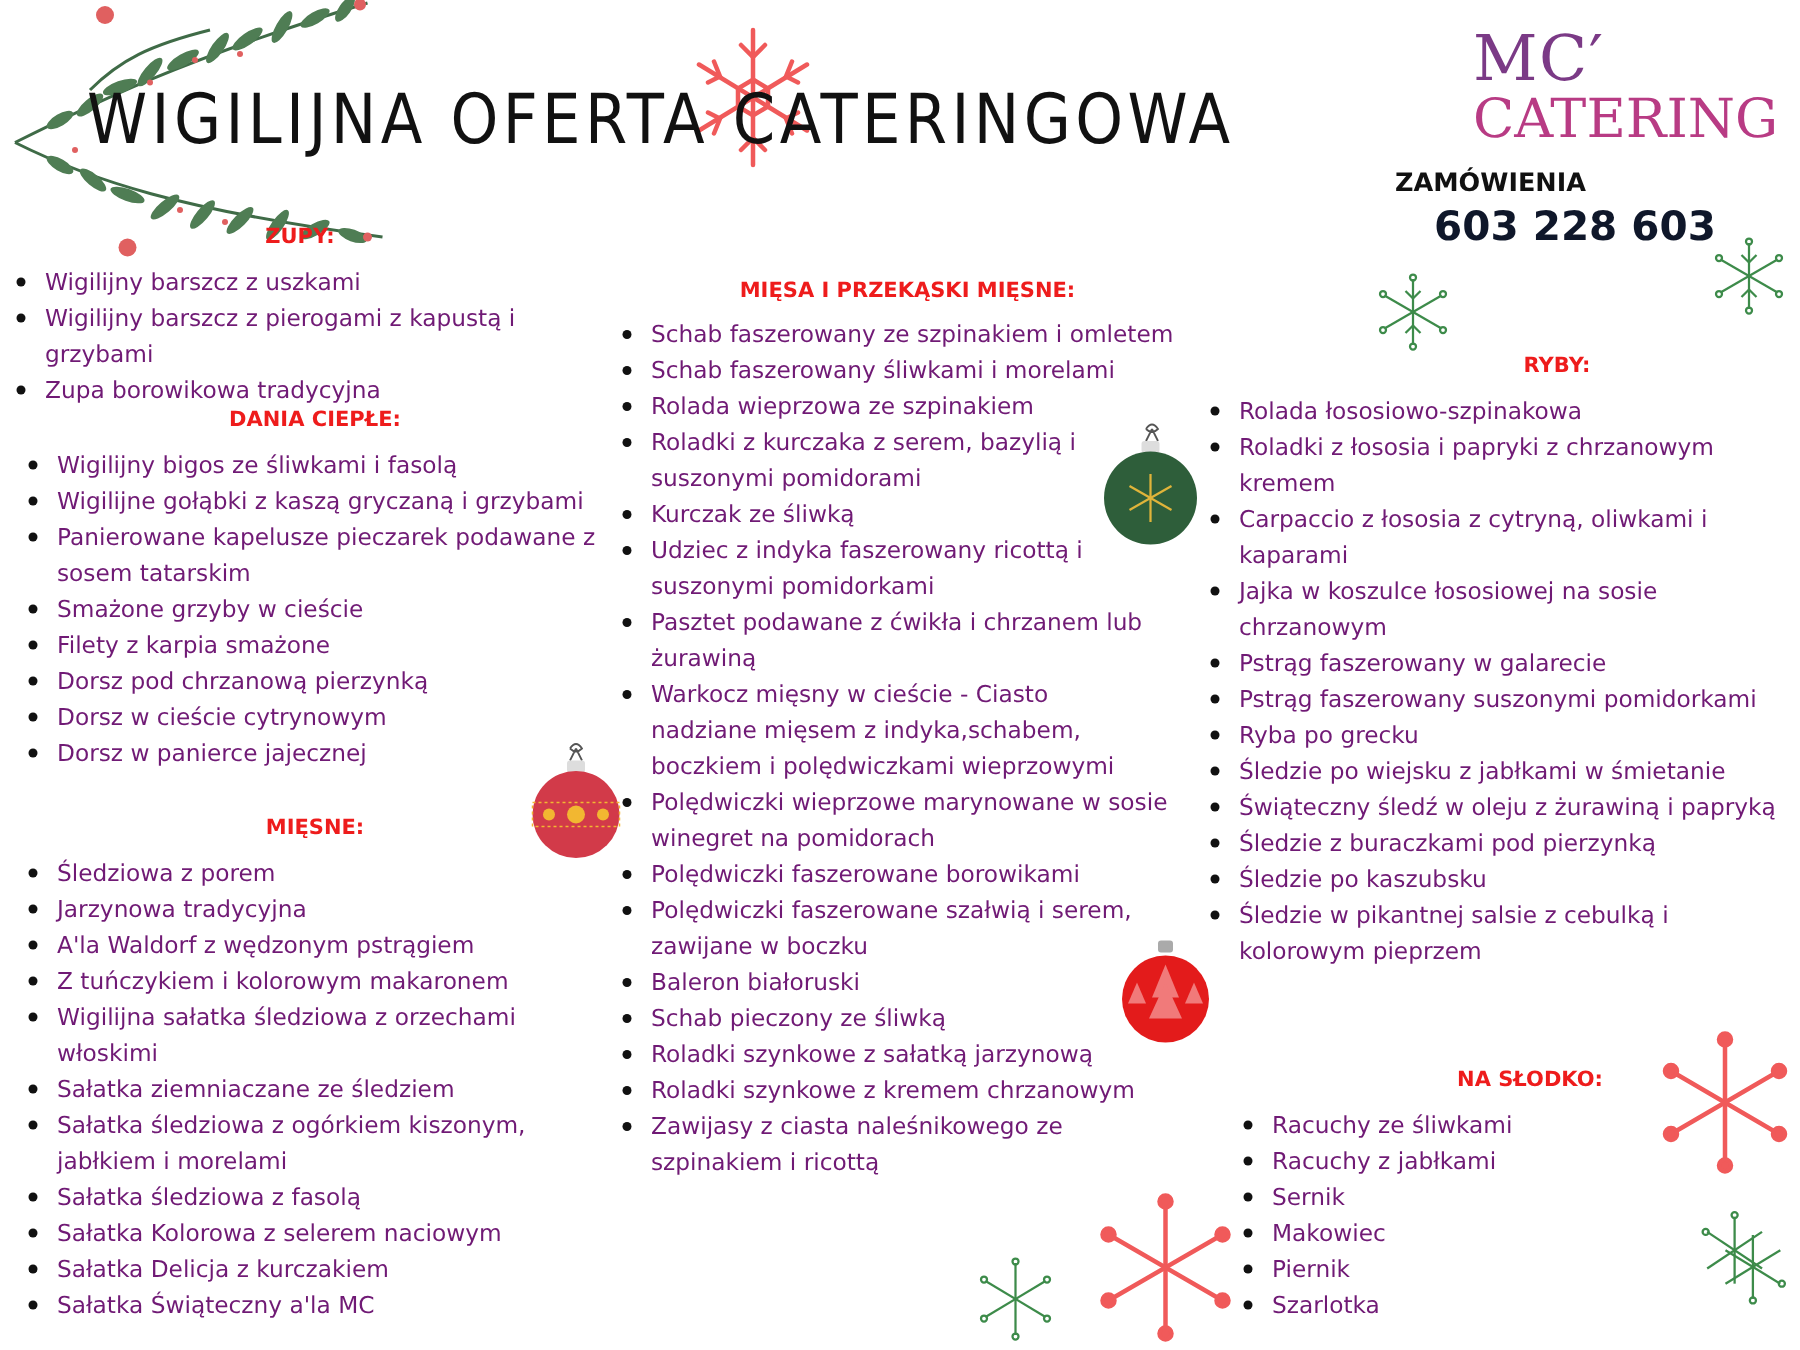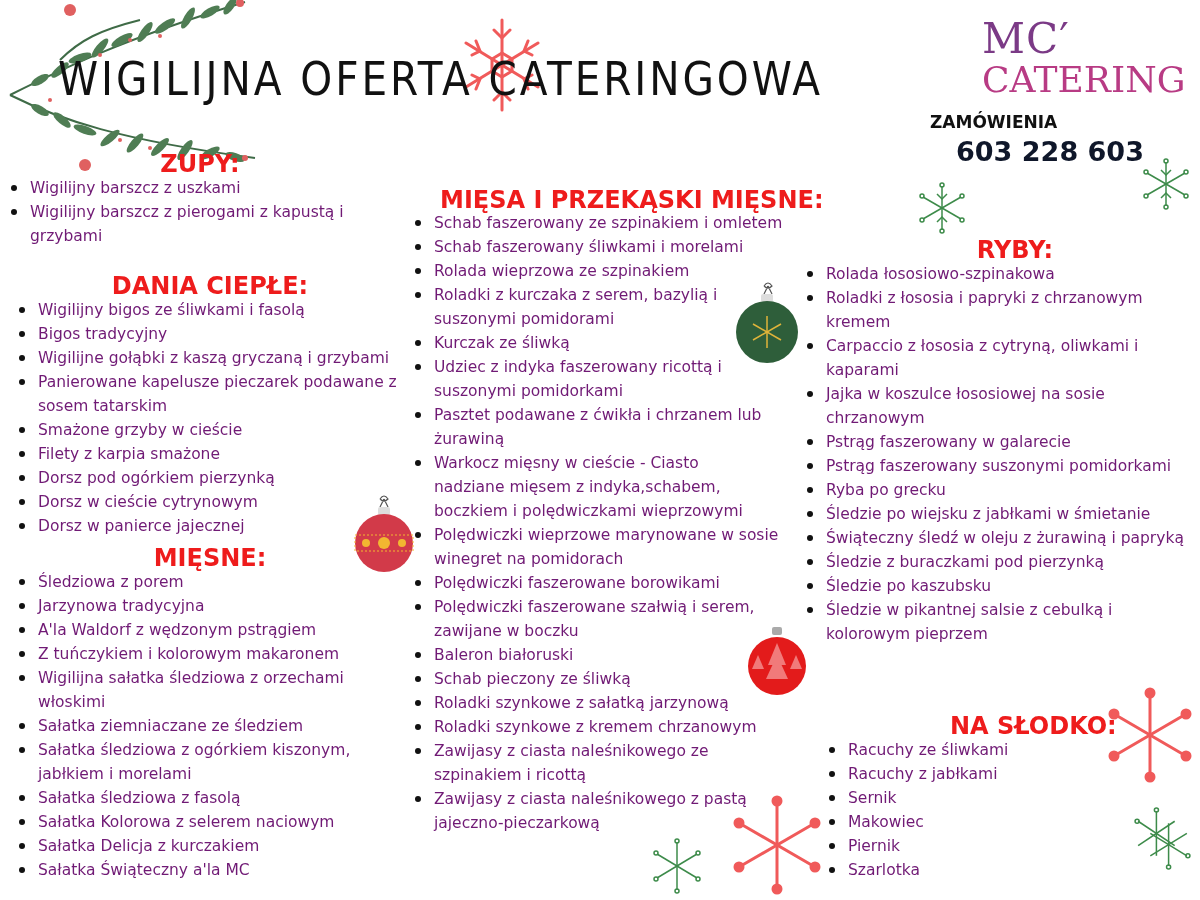--- a/index.html
+++ b/index.html
@@ -25,21 +25,21 @@
     .logo .cat { font-size: 36px; color: #b83b84; letter-spacing: 0px; margin-top: 2px; }
     .orders-label {
       left: 930px; top: 112px; width: 240px; text-align: left;
       font-weight: bold; font-size: 17px; color: #111;
     }
     .phone {
       left: 930px; top: 136px; width: 240px; text-align: center;
       font-weight: bold; font-size: 27px; color: #0f172a;
     }
     .heading {
-      color: #ee1c1c; font-weight: bold; font-size: 24px;
+      color: #ee1c1c; font-weight: bold; font-size: 14px;
       text-align: center; white-space: nowrap; z-index: 2;
     }
     ul.menu {
       margin: 0; padding: 0; list-style: none; z-index: 2;
       font-size: 15.5px; line-height: 24px; color: #701a75;
     }
     ul.menu li {
       position: relative; padding-left: 22px;
     }
     ul.menu li::before {
@@ -231,31 +231,31 @@
   <div class="mc">MC′</div>
   <div class="cat">CATERING</div>
 </div>
 <div class="abs orders-label">ZAMÓWIENIA</div>
 <div class="abs phone">603 228 603</div>
 
 <div class="abs heading" style="left:150px;top:150px;width:100px;">ZUPY:</div>
 <ul class="abs menu" style="left:8px;top:176px;width:380px;">
   <li>Wigilijny barszcz z uszkami</li>
   <li>Wigilijny barszcz z pierogami z kapustą i grzybami</li>
+  <li>Zupa borowikowa tradycyjna</li>
 </ul>
 
 <div class="abs heading" style="left:110px;top:272px;width:200px;">DANIA CIEPŁE:</div>
 <ul class="abs menu" style="left:16px;top:298px;width:400px;">
   <li>Wigilijny bigos ze śliwkami i fasolą</li>
-  <li>Bigos tradycyjny</li>
   <li>Wigilijne gołąbki z kaszą gryczaną i grzybami</li>
   <li>Panierowane kapelusze pieczarek podawane z sosem tatarskim</li>
   <li>Smażone grzyby w cieście</li>
   <li>Filety z karpia smażone</li>
-  <li>Dorsz pod ogórkiem pierzynką</li>
+  <li>Dorsz pod chrzanową pierzynką</li>
   <li>Dorsz w cieście cytrynowym</li>
   <li>Dorsz w panierce jajecznej</li>
 </ul>
 
 <div class="abs heading" style="left:150px;top:544px;width:120px;">MIĘSNE:</div>
 <ul class="abs menu" style="left:16px;top:570px;width:360px;">
   <li>Śledziowa z porem</li>
   <li>Jarzynowa tradycyjna</li>
   <li>A'la Waldorf z wędzonym pstrągiem</li>
   <li>Z tuńczykiem i kolorowym makaronem</li>
@@ -279,24 +279,23 @@
   <li style="width:340px;">Pasztet podawane z ćwikła i chrzanem lub żurawiną</li>
   <li style="width:330px;">Warkocz mięsny w cieście - Ciasto nadziane mięsem z indyka,schabem, boczkiem i polędwiczkami wieprzowymi</li>
   <li>Polędwiczki wieprzowe marynowane w sosie winegret na pomidorach</li>
   <li>Polędwiczki faszerowane borowikami</li>
   <li style="width:330px;">Polędwiczki faszerowane szałwią i serem, zawijane w boczku</li>
   <li>Baleron białoruski</li>
   <li>Schab pieczony ze śliwką</li>
   <li>Roladki szynkowe z sałatką jarzynową</li>
   <li>Roladki szynkowe z kremem chrzanowym</li>
   <li style="width:310px;">Zawijasy z ciasta naleśnikowego ze szpinakiem i ricottą</li>
-  <li style="width:340px;">Zawijasy z ciasta naleśnikowego z pastą jajeczno-pieczarkową</li>
-</ul>
-
-<div class="abs heading" style="left:965px;top:236px;width:100px;">RYBY:</div>
+</ul>
+
+<div class="abs heading" style="left:988px;top:236px;width:100px;">RYBY:</div>
 <ul class="abs menu" style="left:804px;top:262px;width:392px;">
   <li>Rolada łososiowo-szpinakowa</li>
   <li style="width:350px;">Roladki z łososia i papryki z chrzanowym kremem</li>
   <li style="width:340px;">Carpaccio z łososia z cytryną, oliwkami i kaparami</li>
   <li style="width:320px;">Jajka w koszulce łososiowej na sosie chrzanowym</li>
   <li>Pstrąg faszerowany w galarecie</li>
   <li>Pstrąg faszerowany suszonymi pomidorkami</li>
   <li>Ryba po grecku</li>
   <li>Śledzie po wiejsku z jabłkami w śmietanie</li>
   <li>Świąteczny śledź w oleju z żurawiną i papryką</li>

